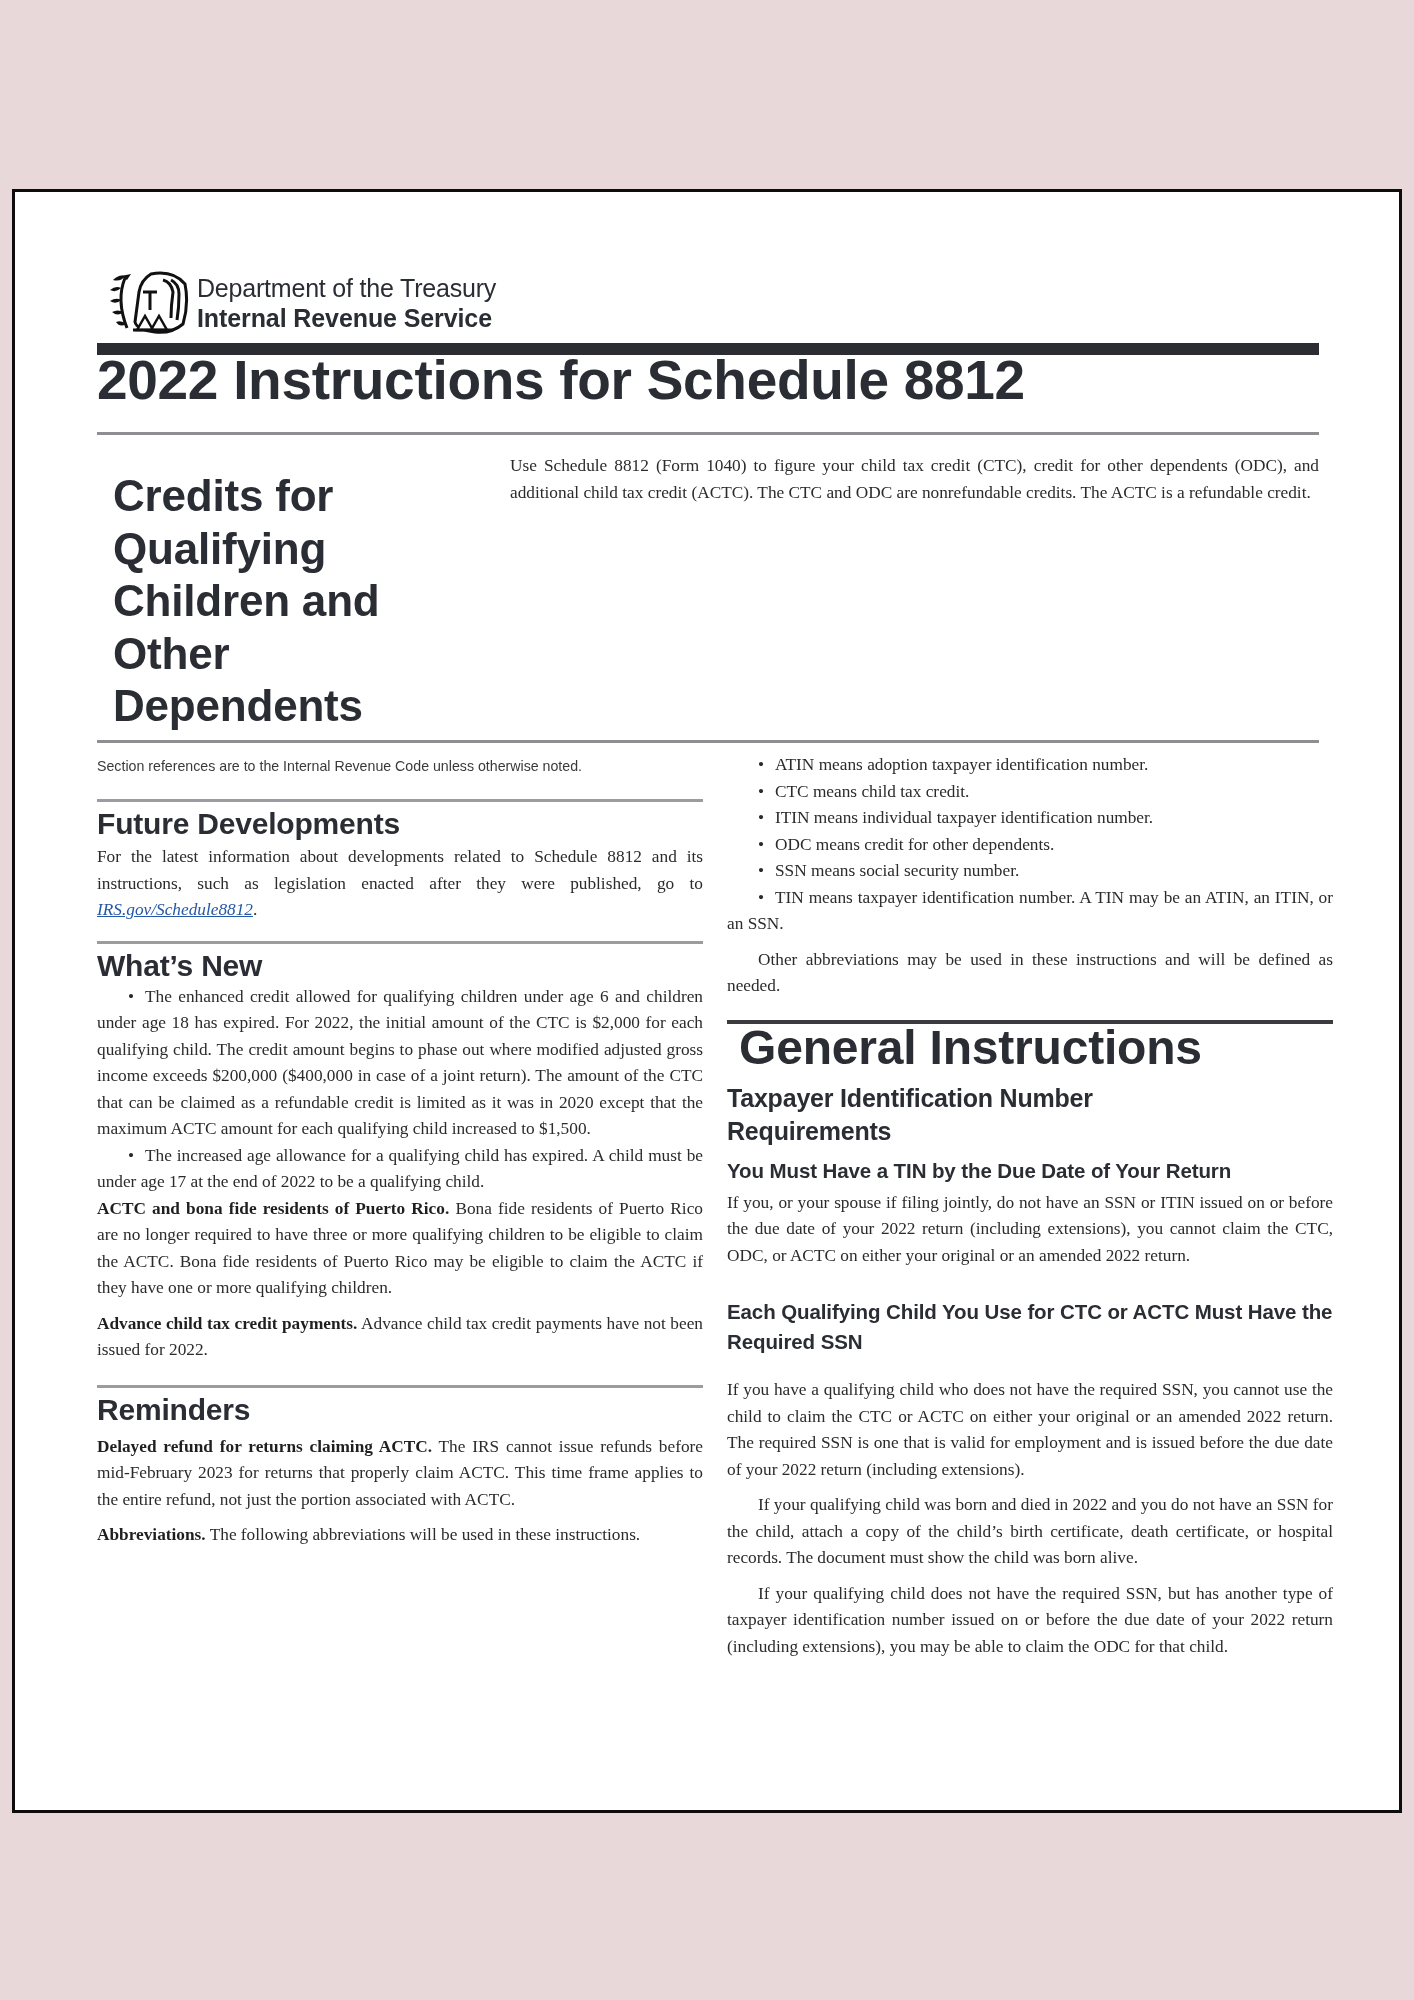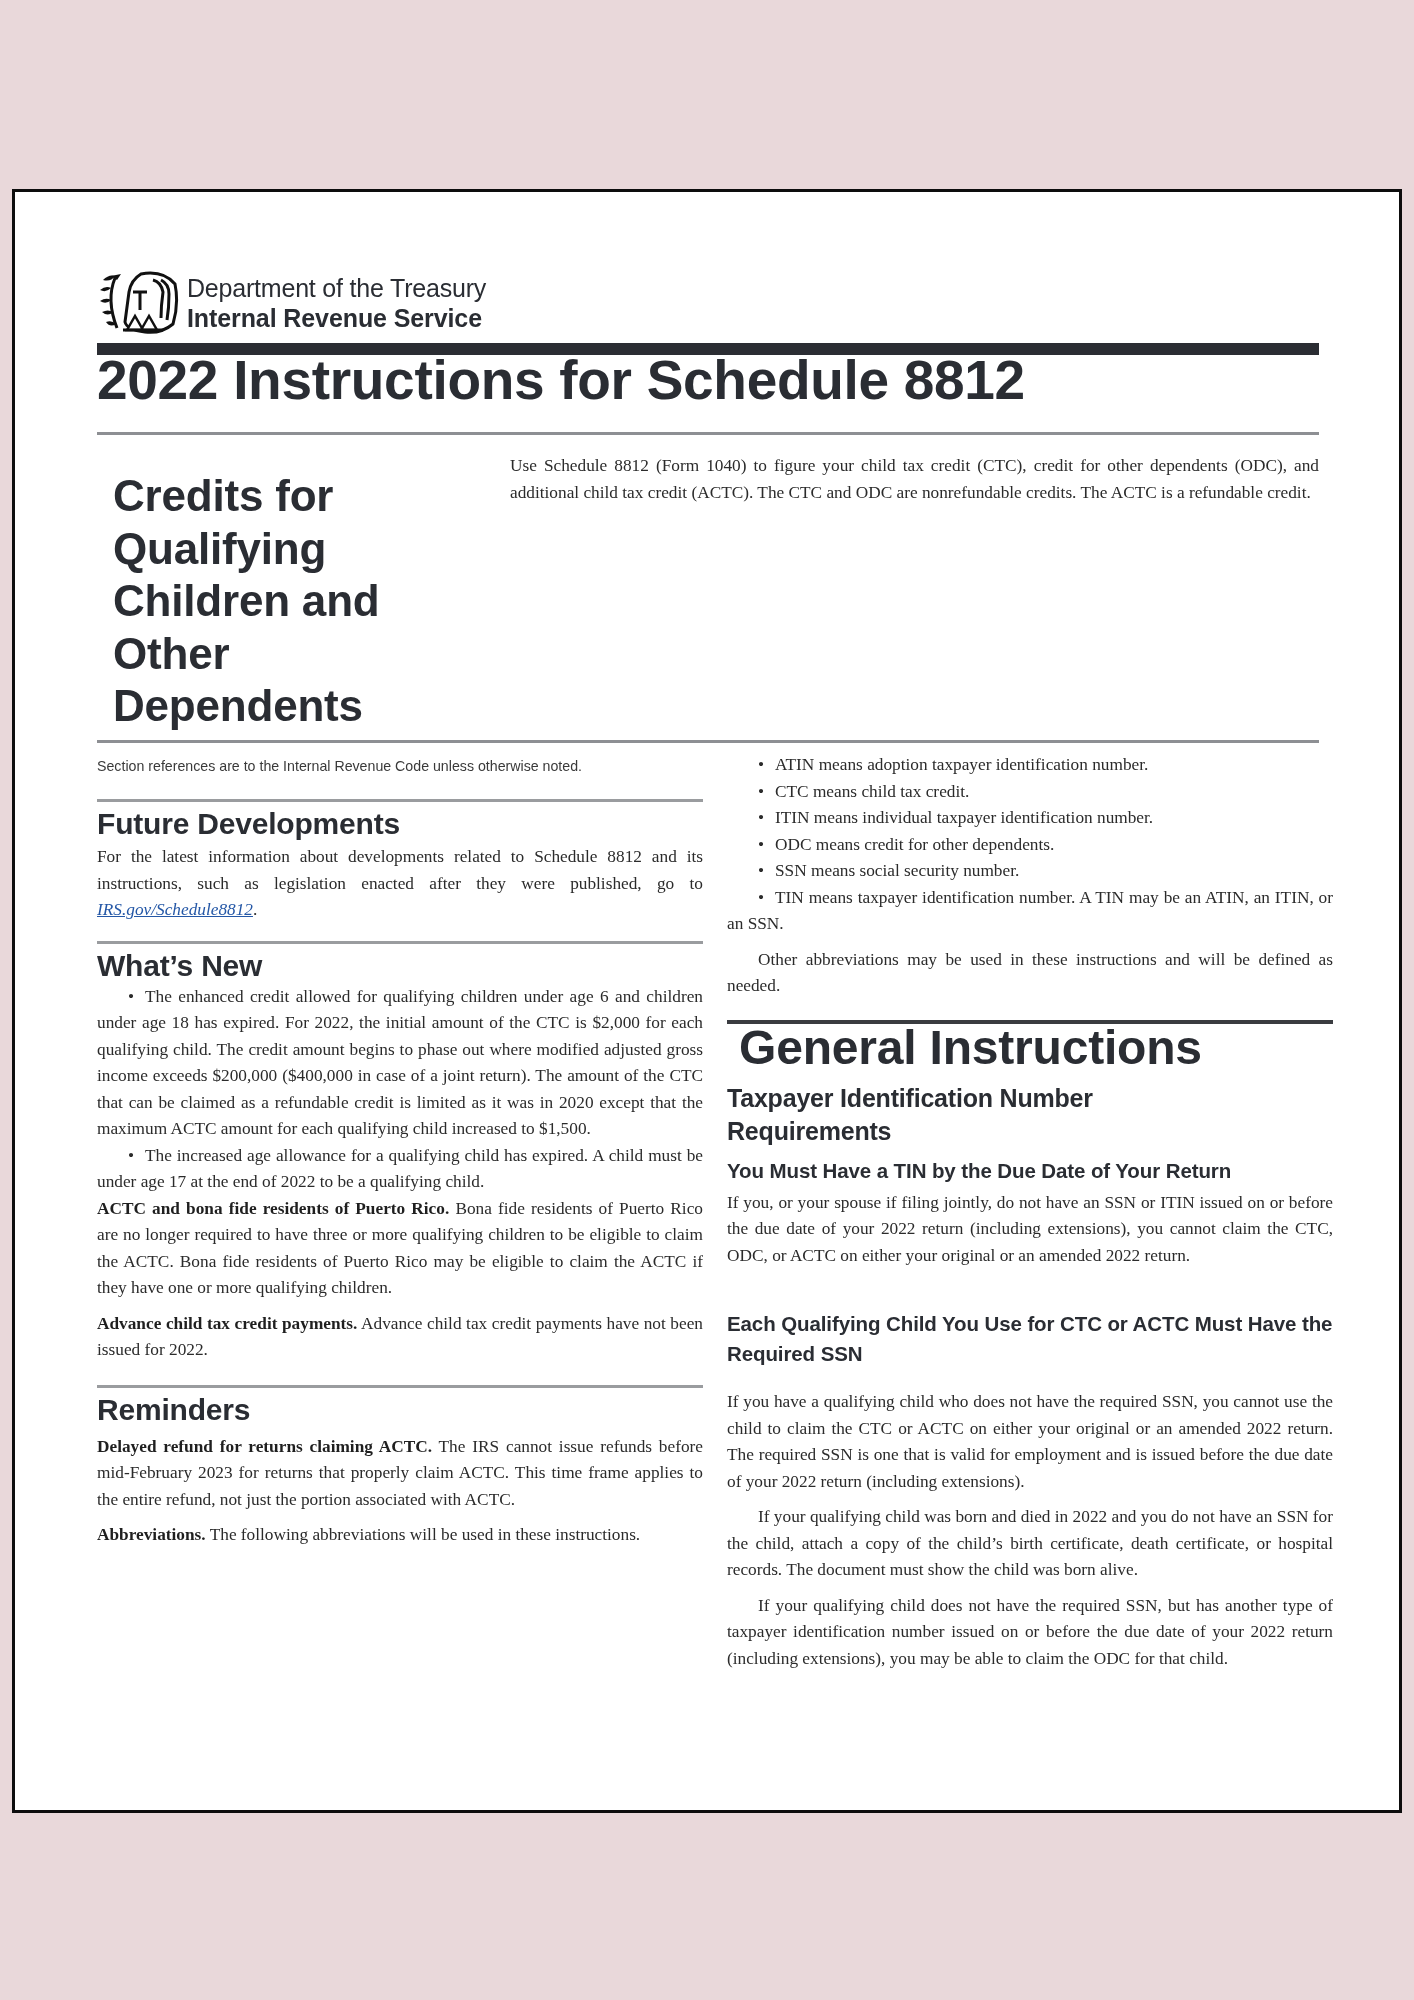--- a/index.html
+++ b/index.html
@@ -6,21 +6,21 @@
   body {
     width:1414px; height:2000px; background:#e9d8da; position:relative; overflow:hidden;
     font-family:"Liberation Serif", serif; color:#2b2b2b;
   }
   .page {
     position:absolute; left:12px; top:189px; width:1384px; height:1618px;
     background:#ffffff; border:3px solid #0d0d0d; overflow:hidden;
   }
   .sans { font-family:"Liberation Sans", sans-serif; }
   
-  .logo-row { position:absolute; left:82px; top:78px; height:66px; display:flex; align-items:center;justify-content:flex-end; }
+  .logo-row { position:absolute; left:92px; top:78px; height:66px; display:flex; align-items:center;justify-content:flex-end; }
   .logo { width:82px; height:66px; }
   .agency { margin-left:8px; line-height:30px; font-size:25px; color:#2a2d33; }
   .agency .l1 { font-weight:normal; letter-spacing:-0.2px; }
   .agency .l2 { font-weight:bold; letter-spacing:-0.1px; }
   .thick-bar { position:absolute; left:82px; top:151px; width:1222px; height:12px; background:#2b2d33; }
   .main-title {
     position:absolute; left:82px; top:156px; font-size:55px; font-weight:bold; color:#2a2d33;
     letter-spacing:-0.3px; line-height:64px; margin:0;
   }
   .title-rule { position:absolute; left:82px; top:240px; width:1222px; height:3px; background:#8d8f93; }
@@ -127,19 +127,19 @@
     <p class="body li-wrap"><span class="bul">•</span><span>ODC means credit for other dependents.</span></p>
     <p class="body li-wrap"><span class="bul">•</span><span>SSN means social security number.</span></p>
     <p class="body li-wrap"><span class="bul">•</span><span>TIN means taxpayer identification number. A TIN may be an ATIN, an ITIN, or an SSN.</span></p>
     <p class="body indent" style="margin-top:9px;">Other abbreviations may be used in these instructions and will be defined as needed.</p>
 
     <div class="sec-rule" style="margin-top:20px; height:4px; background:#3a3c40;"></div>
     <h2 class="h1big sans" style="margin-top:2px;">General Instructions</h2>
     <h3 class="h3 sans" style="margin-top:8px; width:480px;">Taxpayer Identification Number Requirements</h3>
     <h4 class="h4 sans" style="margin-top:8px;">You Must Have a TIN by the Due Date of Your Return</h4>
     <p class="body" style="margin-top:4px;">If you, or your spouse if filing jointly, do not have an SSN or ITIN issued on or before the due date of your 2022 return (including exten­sions), you cannot claim the CTC, ODC, or ACTC on either your original or an amended 2022 return.</p>
-    <h4 class="h4 sans" style="margin-top:40px;">Each Qualifying Child You Use for CTC or ACTC Must Have the Required SSN</h4>
+    <h4 class="h4 sans" style="margin-top:28px;">Each Qualifying Child You Use for CTC or ACTC Must Have the Required SSN</h4>
     <p class="body" style="margin-top:20px;">If you have a qualifying child who does not have the required SSN, you cannot use the child to claim the CTC or ACTC on either your original or an amended 2022 return. The required SSN is one that is valid for employment and is issued before the due date of your 2022 return (including extensions).</p>
     <p class="body indent" style="margin-top:9px;">If your qualifying child was born and died in 2022 and you do not have an SSN for the child, attach a copy of the child’s birth certificate, death certificate, or hospital records. The document must show the child was born alive.</p>
     <p class="body indent" style="margin-top:9px;">If your qualifying child does not have the required SSN, but has another type of taxpayer identification number issued on or before the due date of your 2022 return (including extensions), you may be able to claim the ODC for that child.</p>
   </div>
 
 </div>
 
 </body></html>

